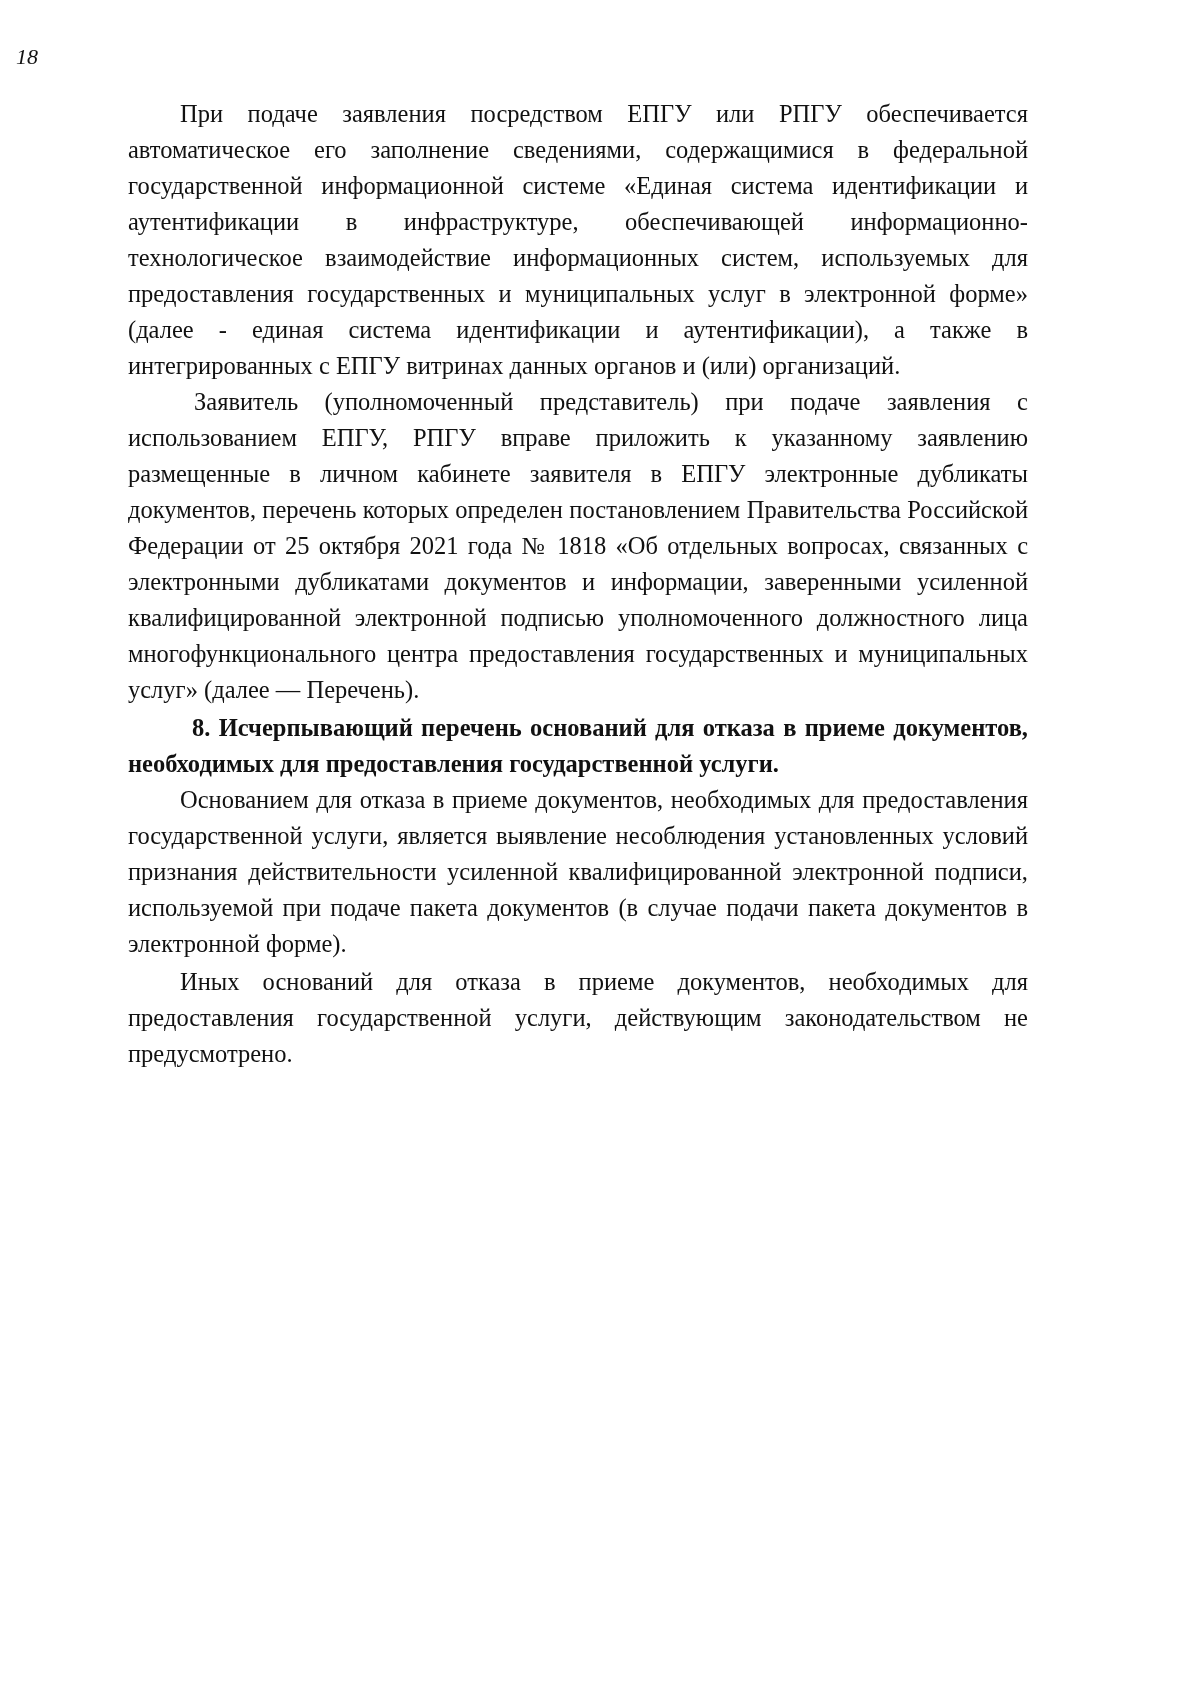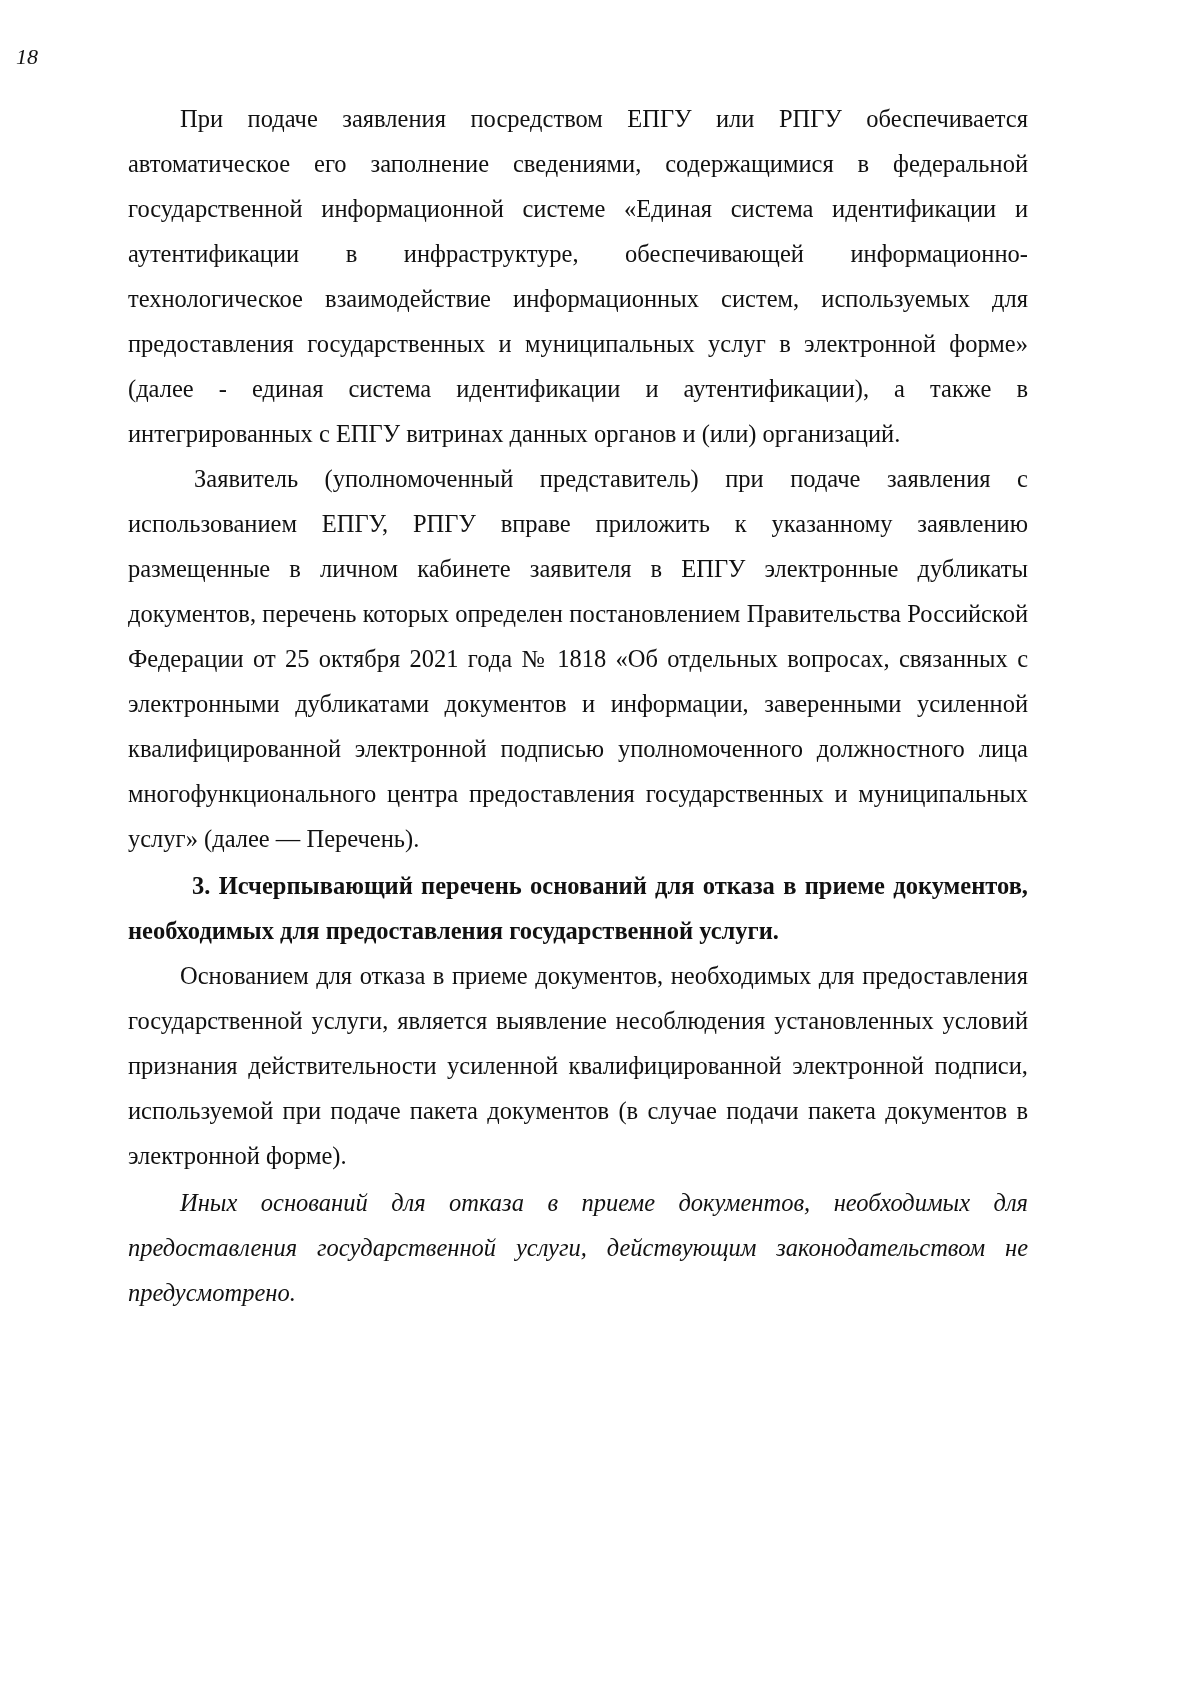--- a/index.html
+++ b/index.html
@@ -1,28 +1,28 @@
 <!DOCTYPE html>
 <html><head>
 <meta charset="utf-8">
 <style>
   html, body { margin:0; padding:0; background:#ffffff; }
   body { width:1200px; height:1685px; position:relative; overflow:hidden;
          font-family:"Liberation Serif", "DejaVu Serif", serif; color:#111; }
   .page-num { position:absolute; top:44px; left:16px; width:1200px; text-align:left; font-size:22px;font-style:italic; }
-  .content { position:absolute; left:128px; top:96px; width:900px; font-size:24.5px; line-height:45px; }
+  .content { position:absolute; left:128px; top:96px; width:900px; font-size:24.5px; line-height:36px; }
   .p { text-align:justify; text-align-last:left; margin:0; text-indent:52px; }
   .p.heading { font-weight:bold; text-indent:64px; margin-top:2px; }
   .p.ind2 { text-indent:66px; }
-  .gap { margin-top:2px;font-style:italic; }
+  .gap { margin-top:2px; }
 </style>
 </head>
 <body>
 
 <div class="page-num">18</div>
 
 <div class="content">
   <p class="p">При подаче заявления посредством ЕПГУ или РПГУ обеспечивается автоматическое его заполнение сведениями, содержащимися в федеральной государственной информационной системе «Единая система идентификации и аутентификации в инфраструктуре, обеспечивающей информационно-технологическое взаимодействие информационных систем, используемых для предоставления государственных и муниципальных услуг в электронной форме» (далее - единая система идентификации и аутентификации), а также в интегрированных с ЕПГУ витринах данных органов и (или) организаций.</p>
   <p class="p ind2">Заявитель (уполномоченный представитель) при подаче заявления с использованием ЕПГУ, РПГУ вправе приложить к указанному заявлению размещенные в личном кабинете заявителя в ЕПГУ электронные дубликаты документов, перечень которых определен постановлением Правительства Российской Федерации от 25 октября 2021 года № 1818 «Об отдельных вопросах, связанных с электронными дубликатами документов и информации, заверенными усиленной квалифицированной электронной подписью уполномоченного должностного лица многофункционального центра предоставления государственных и муниципальных услуг» (далее — Перечень).</p>
-  <p class="p heading">3. Исчерпывающий перечень оснований для отказа в приеме документов, необходимых для предоставления государственной услуги.</p>
+  <p class="p heading">8. Исчерпывающий перечень оснований для отказа в приеме документов, необходимых для предоставления государственной услуги.</p>
   <p class="p">Основанием для отказа в приеме документов, необходимых для предоставления государственной услуги, является выявление несоблюдения установленных условий признания действительности усиленной квалифицированной электронной подписи, используемой при подаче пакета документов (в случае подачи пакета документов в электронной форме).</p>
   <p class="p gap">Иных оснований для отказа в приеме документов, необходимых для предоставления государственной услуги, действующим законодательством не предусмотрено.</p>
 </div>
 
 </body></html>

